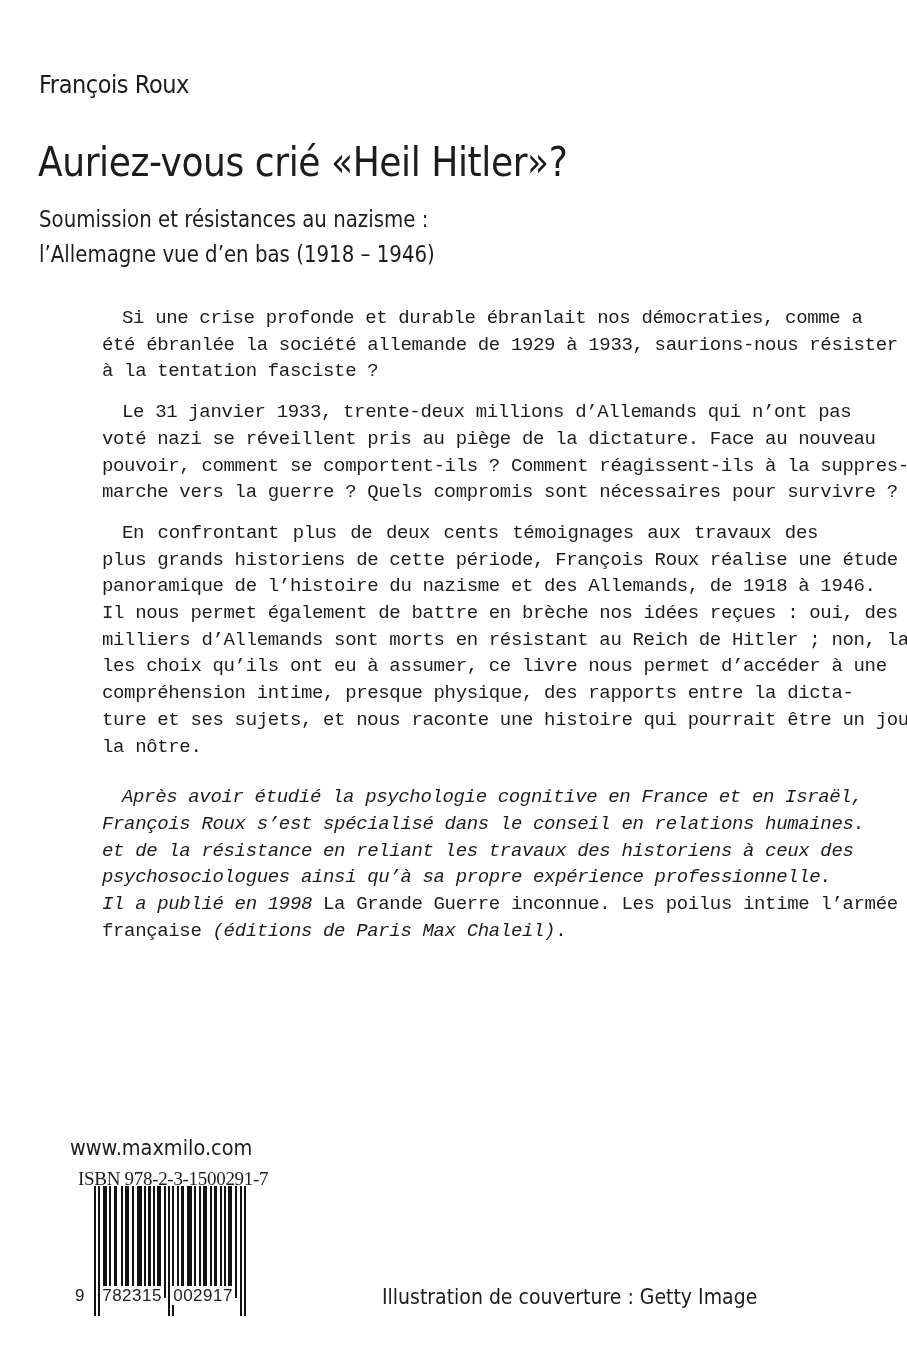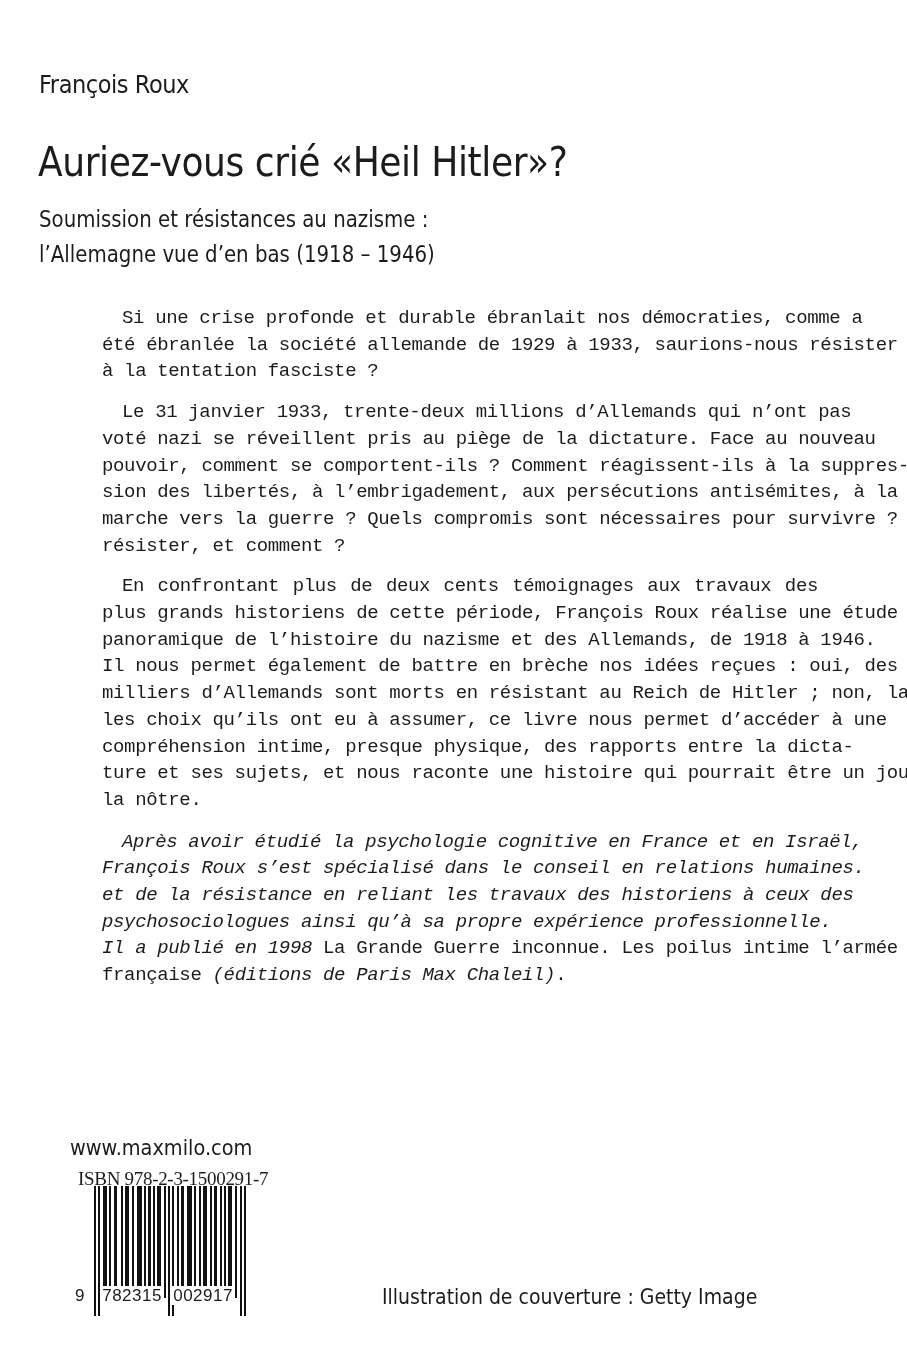--- a/index.html
+++ b/index.html
@@ -162,38 +162,36 @@
   <div class="para">
     <span class="line" style="padding-left:0">Si une crise profonde et durable ébranlait nos démocraties, comme a</span>
     <span class="line" style="margin-left:-20px">été ébranlée la société allemande de 1929 à 1933, saurions-nous résister</span>
     <span class="line last" style="margin-left:-20px">à la tentation fasciste ?</span>
   </div>
 
   <div class="para">
     <span class="line">Le 31 janvier 1933, trente-deux millions d’Allemands qui n’ont pas</span>
     <span class="line" style="margin-left:-20px">voté nazi se réveillent pris au piège de la dictature. Face au nouveau</span>
     <span class="line" style="margin-left:-20px">pouvoir, comment se comportent-ils ? Comment réagissent-ils à la suppres-</span>
-    <span class="line" style="margin-left:-20px">sion des libertés, à l’embrigadement, aux persécutions antisémites, à la</span>
     <span class="line" style="margin-left:-20px">marche vers la guerre ? Quels compromis sont nécessaires pour survivre ?</span>
-    <span class="line last" style="margin-left:-20px">résister, et comment ?</span>
   </div>
 
   <div class="para">
     <span class="line">En confrontant plus de deux cents témoignages aux travaux des</span>
     <span class="line" style="margin-left:-20px">plus grands historiens de cette période, François Roux réalise une étude</span>
     <span class="line" style="margin-left:-20px">panoramique de l’histoire du nazisme et des Allemands, de 1918 à 1946.</span>
     <span class="line" style="margin-left:-20px">Il nous permet également de battre en brèche nos idées reçues : oui, des</span>
     <span class="line" style="margin-left:-20px">milliers d’Allemands sont morts en résistant au Reich de Hitler ; non, la</span>
     <span class="line" style="margin-left:-20px">les choix qu’ils ont eu à assumer, ce livre nous permet d’accéder à une</span>
     <span class="line" style="margin-left:-20px">compréhension intime, presque physique, des rapports entre la dicta-</span>
     <span class="line" style="margin-left:-20px">ture et ses sujets, et nous raconte une histoire qui pourrait être un jour</span>
     <span class="line last" style="margin-left:-20px">la nôtre.</span>
   </div>
 
-  <div class="para italic" style="margin-top:15px">
+  <div class="para italic" style="margin-top:24px">
     <span class="line">Après avoir étudié la psychologie cognitive en France et en Israël,</span>
     <span class="line" style="margin-left:-20px">François Roux s’est spécialisé dans le conseil en relations humaines.</span>
     <span class="line" style="margin-left:-20px">et de la résistance en reliant les travaux des historiens à ceux des</span>
     <span class="line" style="margin-left:-20px">psychosociologues ainsi qu’à sa propre expérience professionnelle.</span>
     <span class="line" style="margin-left:-20px"><span>Il a publié en 1998 </span><span class="upright">La Grande Guerre inconnue. Les poilus intime l’armée</span></span>
     <span class="line last" style="margin-left:-20px"><span class="upright">française </span><span>(éditions de Paris Max Chaleil)</span><span class="upright">.</span></span>
   </div>
 
 </div>
 

